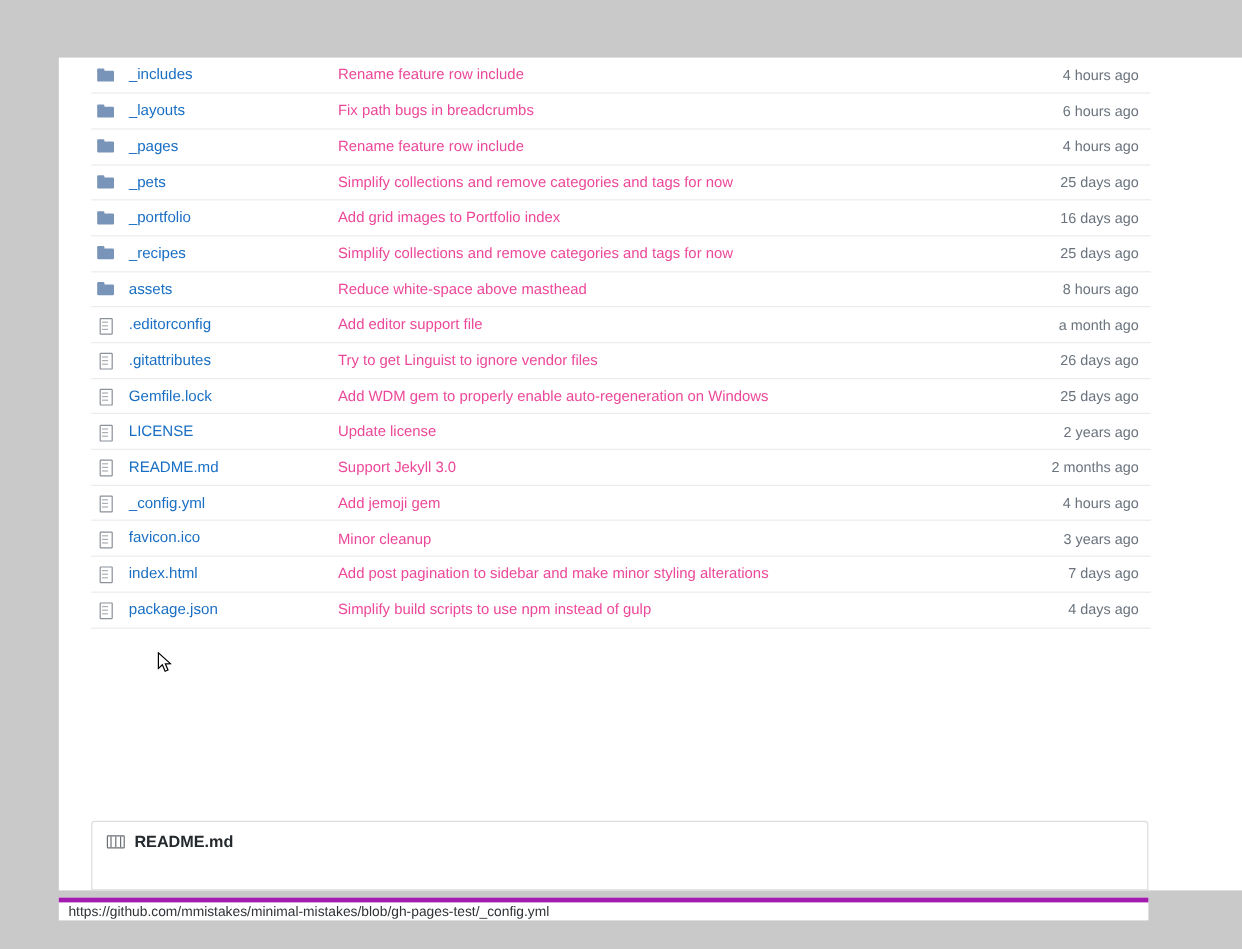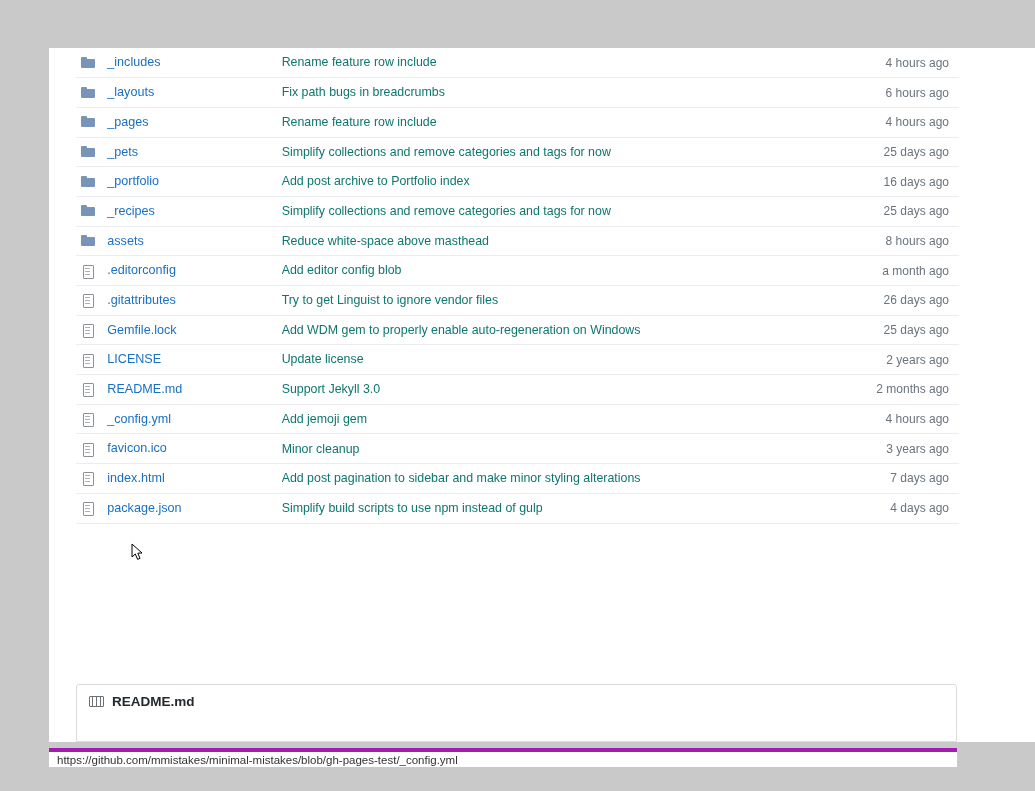--- a/index.html
+++ b/index.html
@@ -80,21 +80,21 @@
     white-space: nowrap;
   }
 
   .fname {
     color: #1a6fc4;
     text-decoration: none;
     font-size: 12.6px;
   }
 
   .cmsg {
-    color: #0f766e;
+    color: #ec4899;
     font-size: 12.4px;
     padding-left: 19px;
   }
 
   
   .icon {
     display: inline-block;
     position: relative;
     width: 15px;
     height: 14px;
@@ -249,39 +249,39 @@
           </tr>
           <tr>
             <td class="col-icon"><span class="icon icon-folder"></span></td>
             <td class="col-name"><a class="fname">_pets</a></td>
             <td class="col-msg"><span class="cmsg">Simplify collections and remove categories and tags for now</span></td>
             <td class="col-age">25 days ago</td>
           </tr>
           <tr>
             <td class="col-icon"><span class="icon icon-folder"></span></td>
             <td class="col-name"><a class="fname">_portfolio</a></td>
-            <td class="col-msg"><span class="cmsg">Add post archive to Portfolio index</span></td>
+            <td class="col-msg"><span class="cmsg">Add grid images to Portfolio index</span></td>
             <td class="col-age">16 days ago</td>
           </tr>
           <tr>
             <td class="col-icon"><span class="icon icon-folder"></span></td>
             <td class="col-name"><a class="fname">_recipes</a></td>
             <td class="col-msg"><span class="cmsg">Simplify collections and remove categories and tags for now</span></td>
             <td class="col-age">25 days ago</td>
           </tr>
           <tr>
             <td class="col-icon"><span class="icon icon-folder"></span></td>
             <td class="col-name"><a class="fname">assets</a></td>
             <td class="col-msg"><span class="cmsg">Reduce white-space above masthead</span></td>
             <td class="col-age">8 hours ago</td>
           </tr>
           <tr>
             <td class="col-icon"><span class="icon icon-file"></span></td>
             <td class="col-name"><a class="fname">.editorconfig</a></td>
-            <td class="col-msg"><span class="cmsg">Add editor config blob</span></td>
+            <td class="col-msg"><span class="cmsg">Add editor support file</span></td>
             <td class="col-age">a month ago</td>
           </tr>
           <tr>
             <td class="col-icon"><span class="icon icon-file"></span></td>
             <td class="col-name"><a class="fname">.gitattributes</a></td>
             <td class="col-msg"><span class="cmsg">Try to get Linguist to ignore vendor files</span></td>
             <td class="col-age">26 days ago</td>
           </tr>
           <tr>
             <td class="col-icon"><span class="icon icon-file"></span></td>

